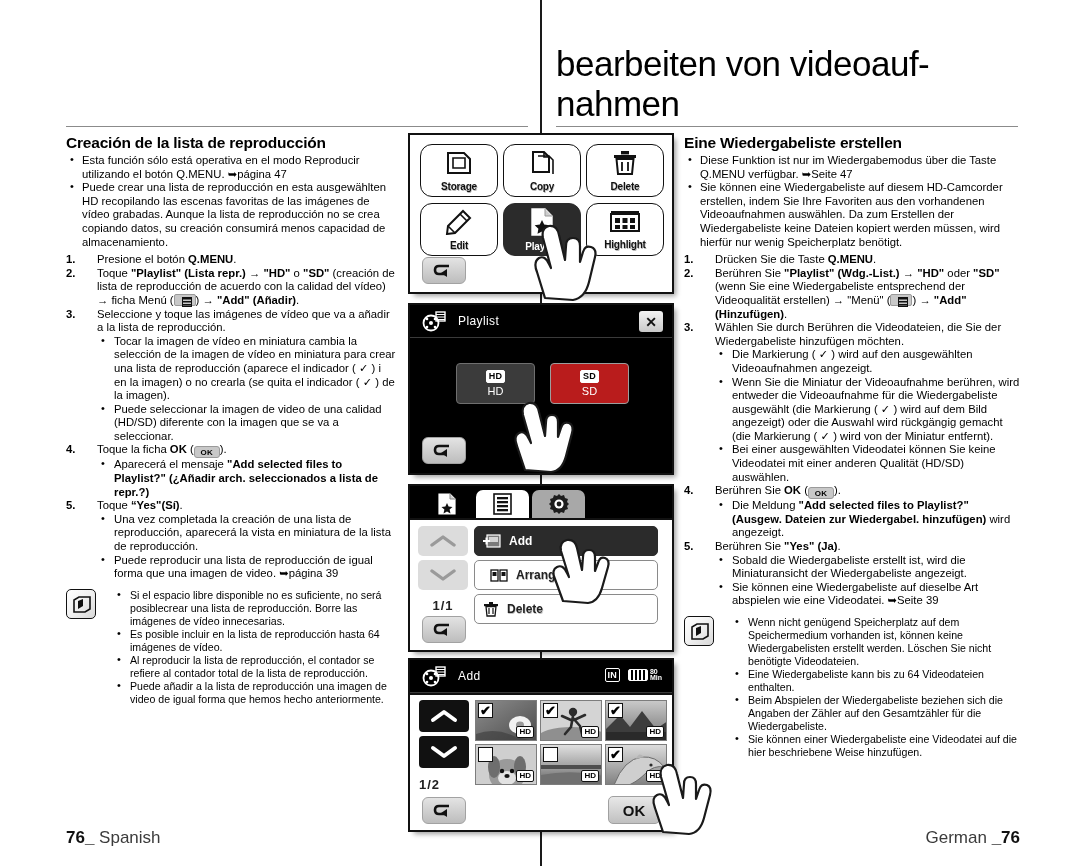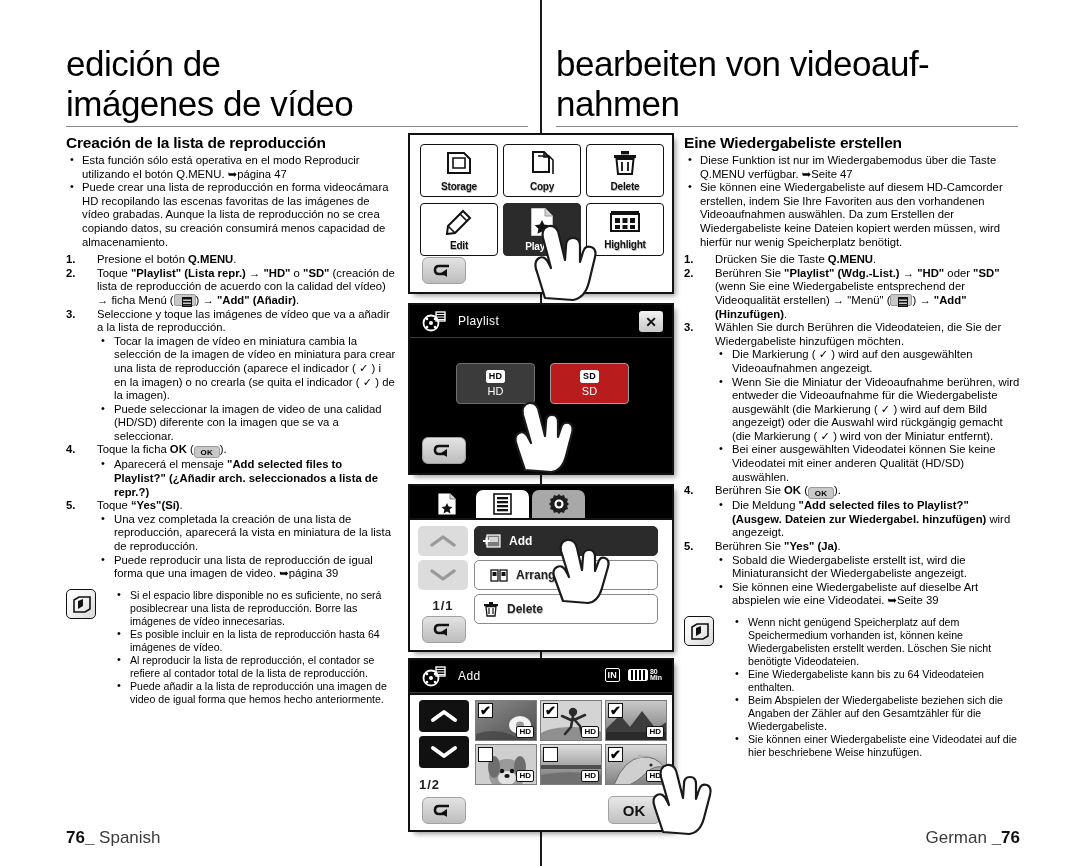--- a/index.html
+++ b/index.html
@@ -154,21 +154,21 @@
   #screen1 { left:408px; top:133px; width:266px; height:161px; }
   .qm-grid {
     position:absolute; left:10px; top:9px;
     display:grid;
     grid-template-columns:repeat(3,78px);
     grid-template-rows:repeat(2,53px);
     gap:6px 5px;
   }
   .qm-cell {
     border:1px solid #111;
-    border-radius:4px;
+    border-radius:12px;
     background:#fff;
     display:flex; flex-direction:column;
     align-items:center; justify-content:center;
     gap:1px;
   }
   .qm-cell.sel { background:#2b2b2b; border-color:#2b2b2b; }
   .qm-lbl {
     font-size:10px; font-weight:bold;
     letter-spacing:-0.2px;
     color:#111;
@@ -321,37 +321,33 @@
   
   .hand { position:absolute; z-index:20; pointer-events:none; }
 </style>
 </head>
 <body>
 
 <div id="page">
 
   <div class="col-divider"></div>
 
-  <div class="chapter-title" id="title-es">
-    <span>edición de</span><br>
-    <span>imágenes de vídeo</span>
-  </div>
   <div class="title-rule" id="rule-es"></div>
 
   <div class="chapter-title" id="title-de">
     <span>bearbeiten von videoauf-</span><br>
     <span>nahmen</span>
   </div>
   <div class="title-rule" id="rule-de"></div>
 
   <div class="col" id="col-es">
     <div class="sec-head">Creación de la lista de reproducción</div>
     <ul class="bl" id="es-intro">
         <li>Esta función sólo está operativa en el modo Reproducir utilizando el botón Q.MENU. ➥página 47</li>
-        <li>Puede crear una lista de reproducción en forma videocámara HD recopilando las escenas favoritas de las imágenes de vídeo grabadas. Aunque la lista de reproducción no se crea copiando datos, su creación consumirá menos capacidad de almacenamiento.</li>
+        <li>Puede crear una lista de reproducción en esta ausgewählten HD recopilando las escenas favoritas de las imágenes de vídeo grabadas. Aunque la lista de reproducción no se crea copiando datos, su creación consumirá menos capacidad de almacenamiento.</li>
       </ul>
     <ol class="steps" id="es-steps">
         <li><span class="num">1.</span>Presione el botón <b>Q.MENU</b>.</li>
         <li><span class="num">2.</span>Toque <b>"Playlist" (Lista repr.)</b> → <b>"HD"</b> o <b>"SD"</b> (creación de lista de reproducción de acuerdo con la calidad del vídeo) → ficha Menú (<span class="inline-menu-icon"></span>) → <b>"Add" (Añadir)</b>.</li>
         <li><span class="num">3.</span>Seleccione y toque las imágenes de vídeo que va a añadir a la lista de reproducción.<ul class="sub">
             <li>Tocar la imagen de vídeo en miniatura cambia la selección de la imagen de vídeo en miniatura para crear una lista de reproducción (aparece el indicador ( ✓ ) i en la imagen) o no crearla (se quita el indicador ( ✓ ) de la imagen).</li>
             <li>Puede seleccionar la imagen de video de una calidad (HD/SD) diferente con la imagen que se va a seleccionar.</li>
           </ul></li>
         <li><span class="num">4.</span>Toque la ficha <b>OK</b> (<span class="inline-ok-icon">OK</span>).<ul class="sub">
             <li>Aparecerá el mensaje <b>"Add selected files to Playlist?" (¿Añadir arch. seleccionados a lista de repr.?)</b></li>

